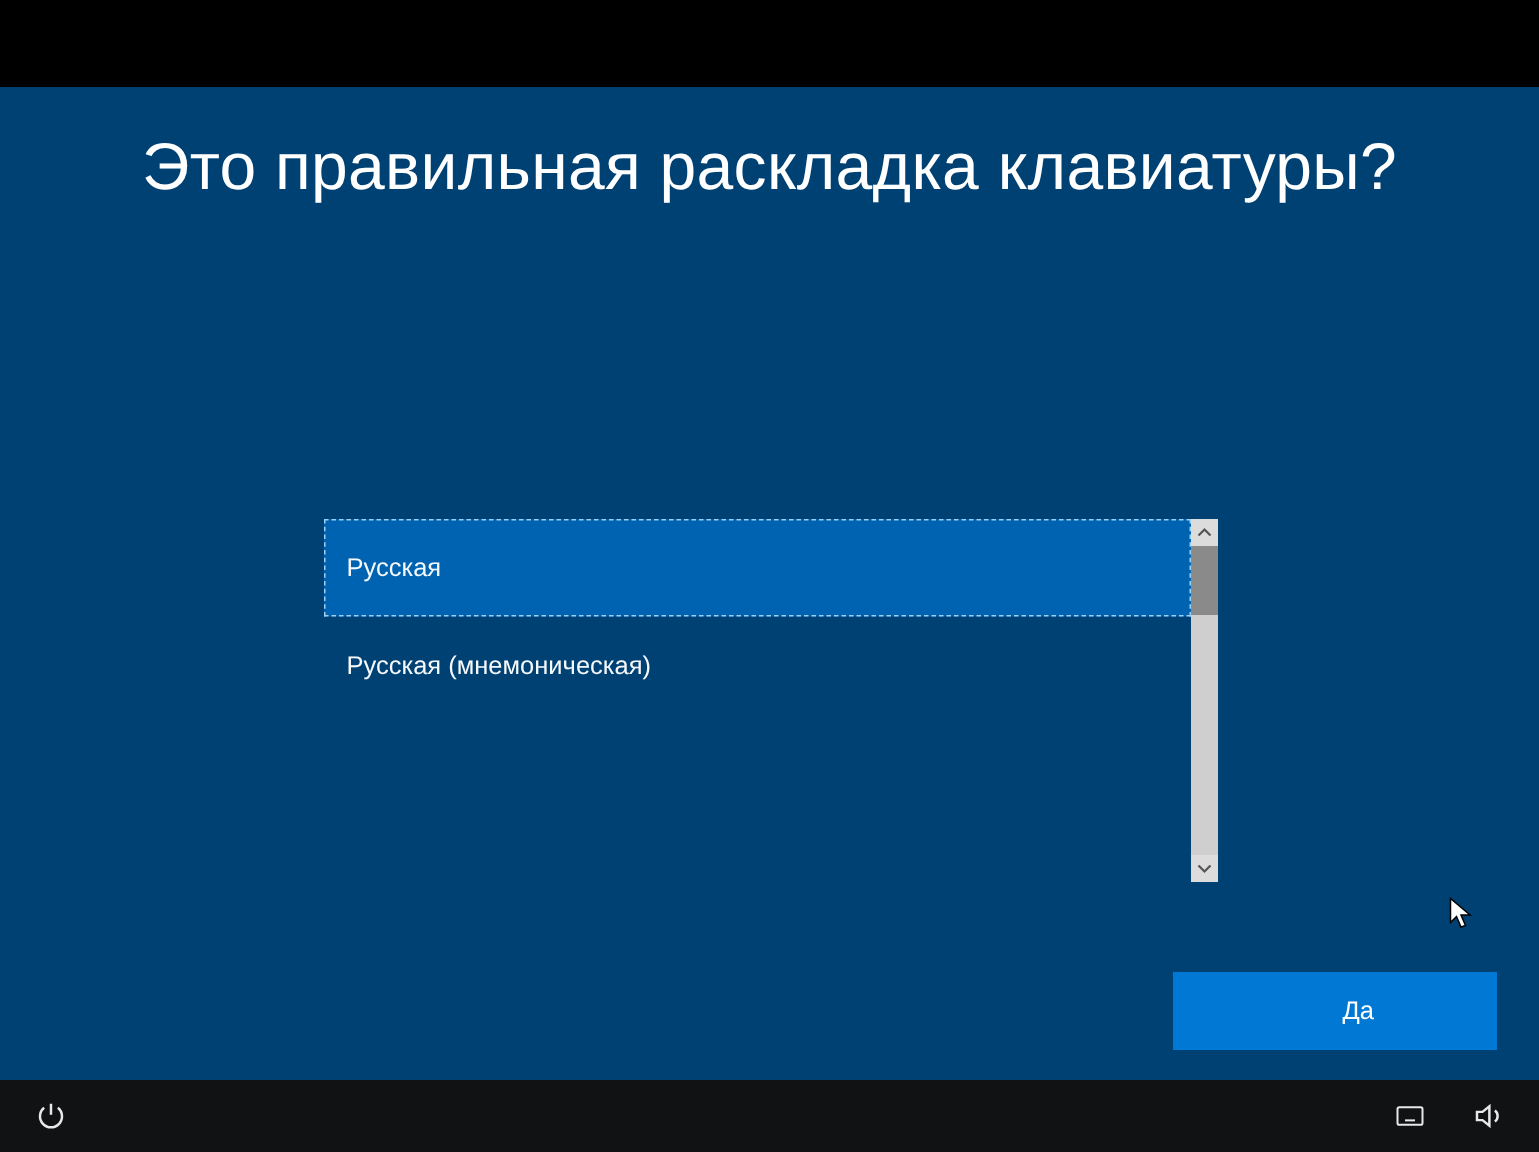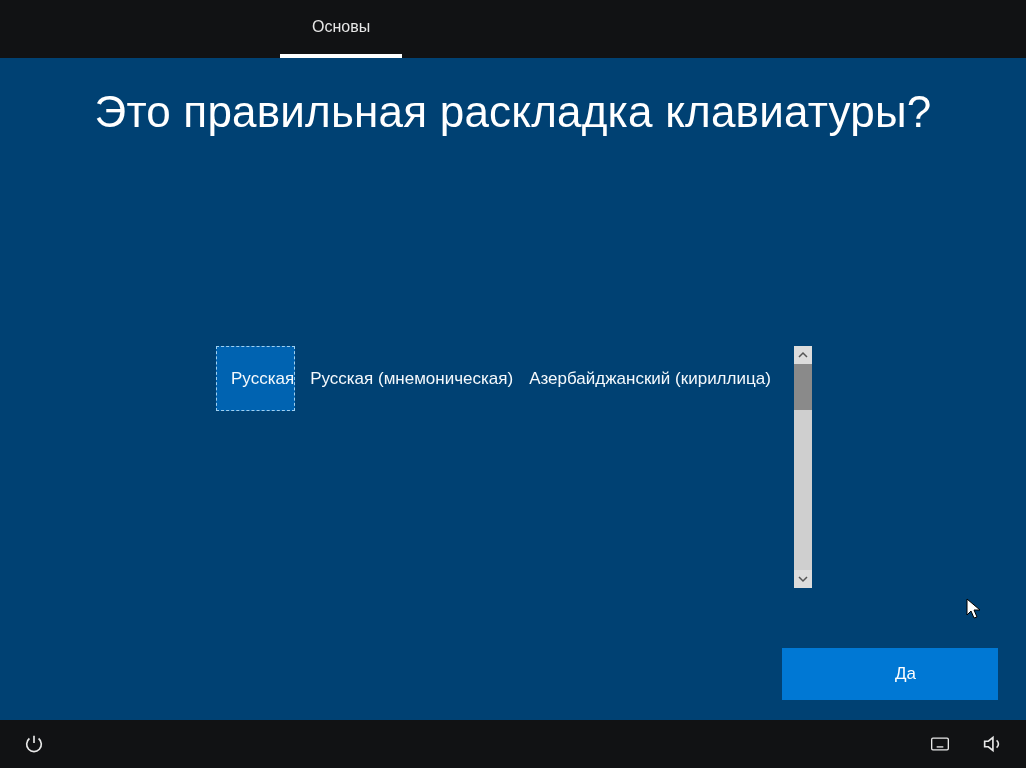--- a/index.html
+++ b/index.html
@@ -24,21 +24,21 @@
   }
   .subtitle {
     text-align: center; font-size: 17px; font-weight: 400; color: #f0f6fb;
     margin: 14px auto 0 auto; max-width: 940px;
   }
   .listwrap {
     position: absolute; top: 288px; left: 216px; width: 596px; height: 242px;
     display: flex;
   }
   .listbox {
-    flex: 1; background: transparent; display: flex; flex-direction: row;
+    flex: 1; background: transparent; display: flex; flex-direction: column;
   }
   .item {
     height: 65px; display: flex; align-items: center; padding-left: 14px;
     font-size: 17px; cursor: pointer; color: #f5f9fc; border: 1px solid transparent;
   }
   .item.selected {
     background: #0063b1; border: 1px dashed #9fd0f1;
   }
   .scrollbar {
     width: 18px; background: #cfcfcf; position: relative;
@@ -66,39 +66,31 @@
   .icon svg { stroke: #e8e8e8; fill: none; }
   .cursor {
     position: absolute; left: 966px; top: 598px; width: 16px; height: 22px; pointer-events: none;
   }
 </style>
 </head>
 <body>
 
 <div class="screen">
 
-  <div class="topbar">
-    <div class="tab">
-      <span>Основы</span>
-    </div>
-  </div>
 
   <div class="content">
     <h1 class="title">Это правильная раскладка клавиатуры?</h1>
 
     <div class="listwrap">
       <div class="listbox">
         <div class="item selected">
           <span>Русская</span>
         </div>
         <div class="item">
           <span>Русская (мнемоническая)</span>
-        </div>
-        <div class="item">
-          <span>Азербайджанский (кириллица)</span>
         </div>
       </div>
       <div class="scrollbar">
         <div class="scroll-arrow up">
           <svg viewBox="0 0 10 10" width="10" height="10">
               <path d="M1 7 L5 3 L9 7" stroke="#555" stroke-width="1.5" fill="none"></path>
             </svg>
         </div>
         <div class="scroll-thumb"></div>
         <div class="scroll-arrow down">

